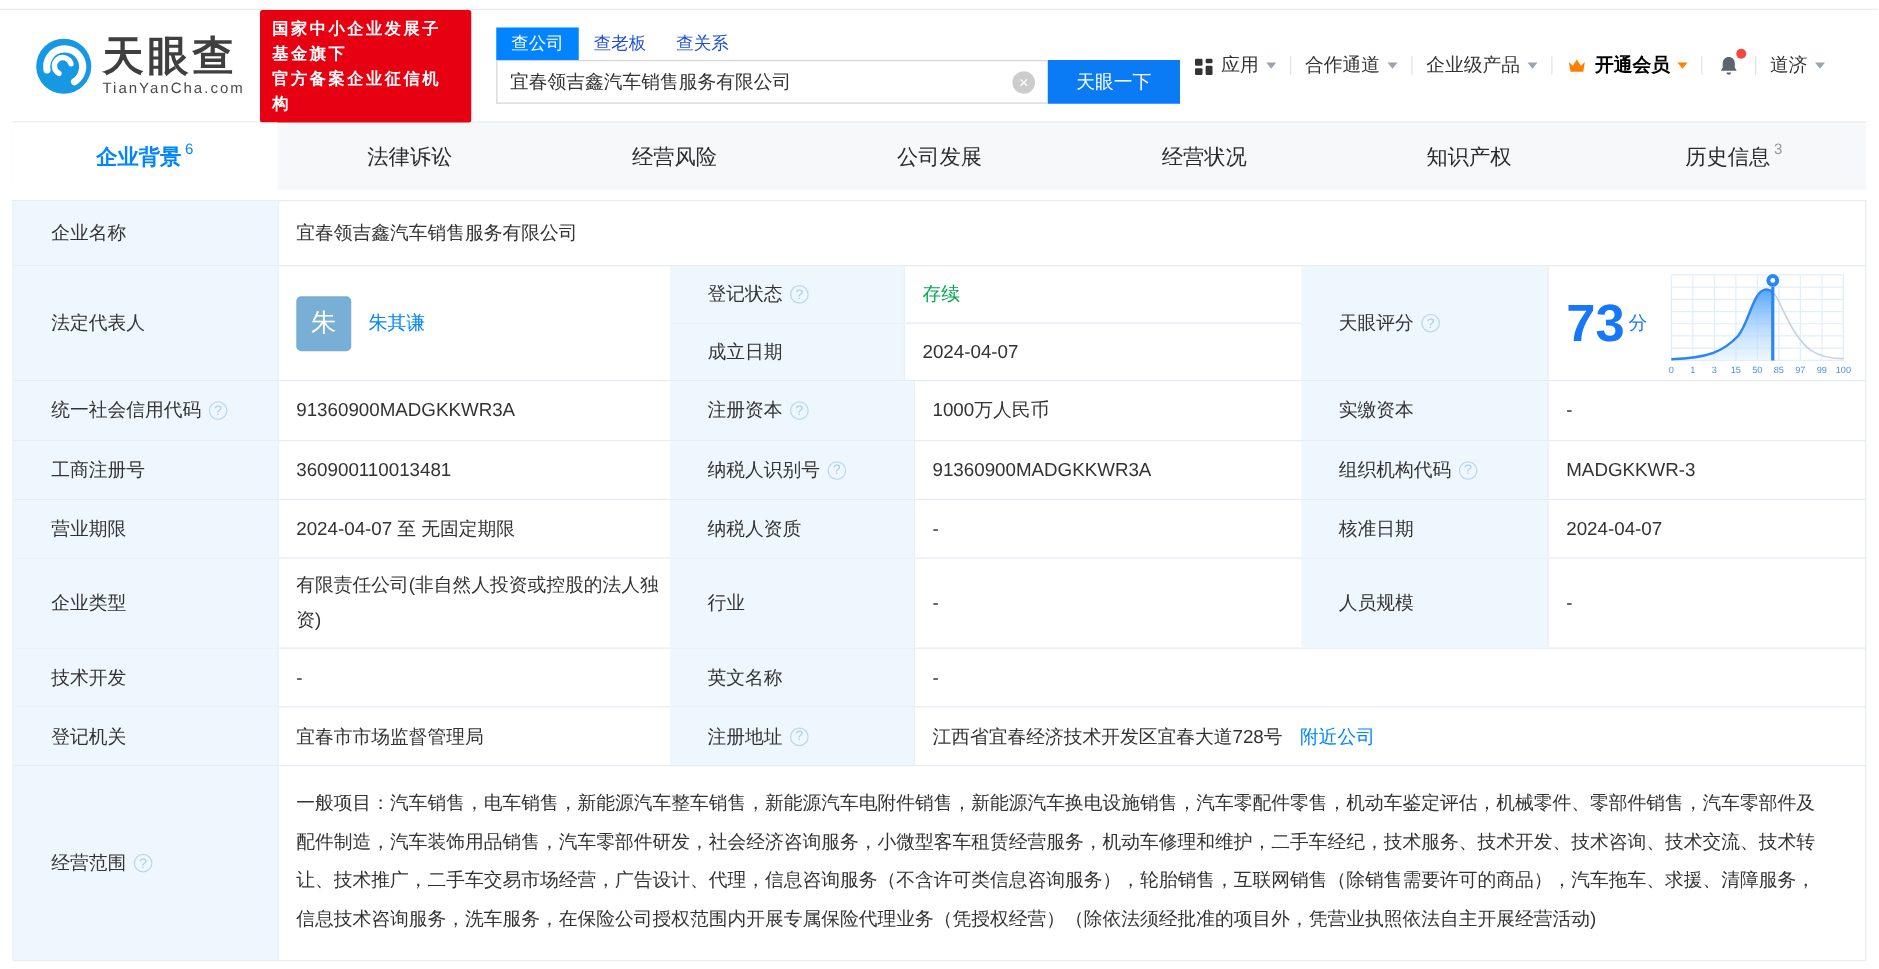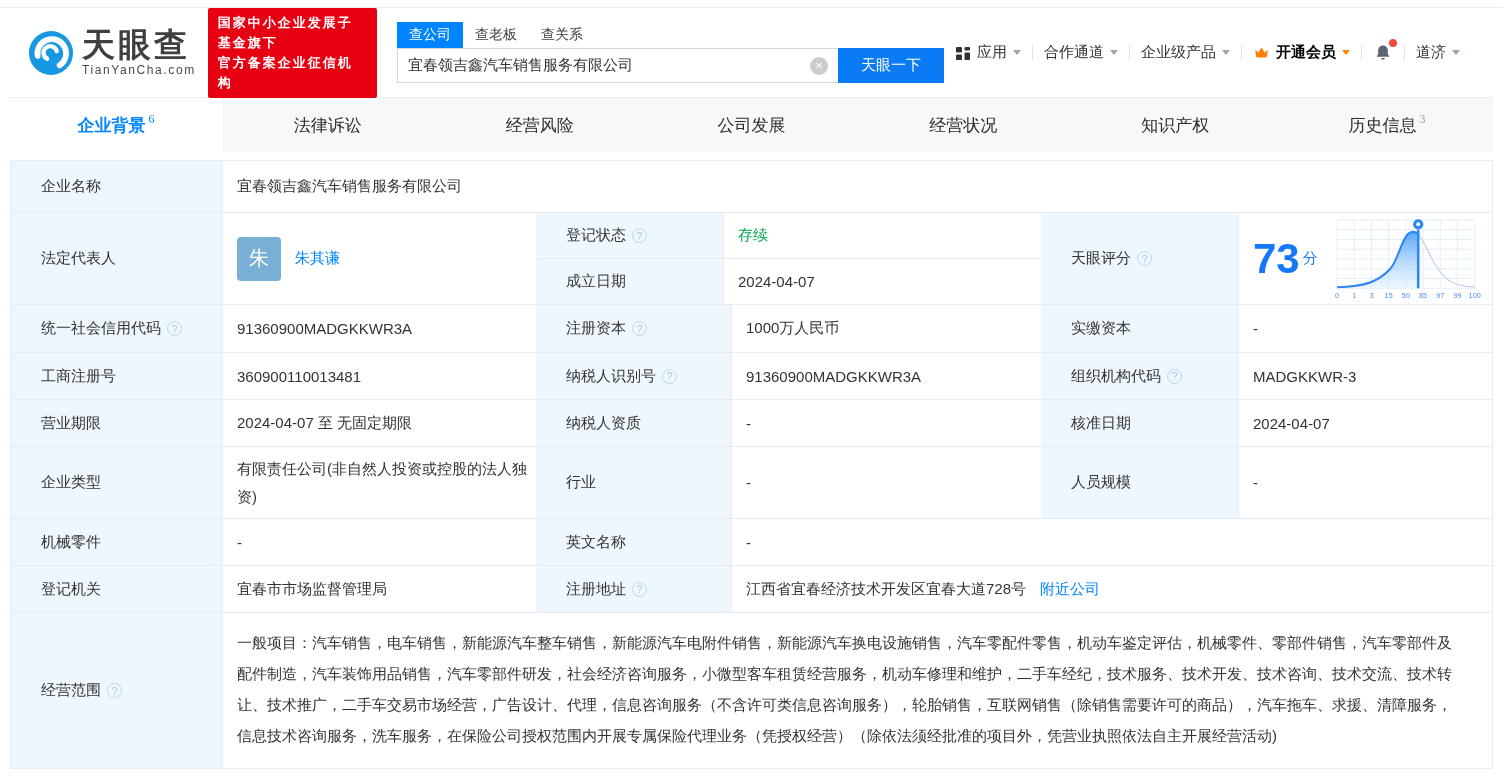--- a/index.html
+++ b/index.html
@@ -12,21 +12,21 @@
   .header { height:89px; display:flex; align-items:center; padding:0 28px; background:#fff; }
   .logo { display:flex; align-items:center; cursor:pointer; }
   .logo-icon { width:46px; height:46px; }
   .logo-text { margin-left:8px; }
   .logo-title { font-size:33px; font-weight:700; color:#3f3f3f; letter-spacing:3px; line-height:34px; }
   .logo-domain { font-size:12px; color:#4a4a4a; letter-spacing:1.6px; margin-top:1px; }
   .badge { margin-left:12px; background:#e60012; color:#fff; font-size:13px; font-weight:700;
            padding:5px 10px; line-height:20px; letter-spacing:2px; border-radius:2px; }
   .search-area { margin-left:20px; }
   .search-tabs { display:flex; align-items:flex-end; }
-  .stab { font-size:14px; color:#404040; padding:4px 12px; cursor:pointer; }
+  .stab { font-size:14px; color:#1d4ed8; padding:4px 12px; cursor:pointer; }
   .stab.active { background:#0084ff; color:#fff; }
   .search-row { display:flex; }
   .search-box { position:relative; width:441px; }
   .search-input { width:100%; height:35px; border:1px solid #d6d6d6; border-right:none;
                   font-size:15px; padding:0 36px 0 10px; color:#333; outline:none;
                   font-family:"Liberation Sans","DejaVu Sans",sans-serif; }
   .clear-ic { position:absolute; right:10px; top:9px; width:18px; height:18px; border-radius:50%;
               background:#ccc; color:#fff; font-size:13px; line-height:18px; text-align:center; cursor:pointer; }
   .search-btn { width:106px; height:35px; background:#0a7bf5; color:#fff; font-size:15px;
                 border:none; cursor:pointer; font-family:inherit; }
@@ -36,21 +36,21 @@
   .caret { width:0; height:0; border-left:4px solid transparent; border-right:4px solid transparent;
            border-top:5px solid #9aa4b0; margin-left:6px; display:inline-block; }
   .vip { color:#000000; font-weight:700; }
   .vip .caret { border-top-color:#ff8000; }
   .sep { width:1px; height:15px; background:#e3e3e3; }
   .bell-wrap { position:relative; margin:0 11px; cursor:pointer; display:flex; }
   .red-dot { position:absolute; top:-4px; right:-4px; width:8px; height:8px; border-radius:50%; background:#f5483b; }
 
   
   .nav { margin:0 10px; height:55px; background:#f7f8fa; border-top:1px solid #ececec; display:flex; }
-  .nav-tab { flex:1; display:flex; align-items:center; justify-content:center; font-size:17px; color:#2b2b2b; cursor:pointer;font-family:Liberation Serif, serif; }
+  .nav-tab { flex:1; display:flex; align-items:center; justify-content:center; font-size:17px; color:#2b2b2b; cursor:pointer; }
   .nav-tab.active { background:#fff; color:#0084ff; font-weight:700; }
   .nav-sup { font-size:12px; margin-left:3px; transform:translateY(-6px); font-weight:400; }
   .nav-tab.active .nav-sup { color:#0084ff; }
   .nav-tab .nav-sup.muted { color:#999; }
 
   
   .t-table { margin:8px 10px 0; border:1px solid #e6ecf2; border-bottom:none; font-size:15px; }
   .t-row { display:flex; border-bottom:1px solid #e6ecf2; }
   .h52{height:52px} .h92{height:92px} .h48{height:48px} .h47{height:47px} .h72{height:72px} .h156{height:156px}
   .lbl { background:#eef7fd; display:flex; align-items:center; padding-left:30px; flex-shrink:0;
@@ -315,21 +315,21 @@
     <div class="t-row h72">
       <div class="lbl w1">企业类型</div>
       <div class="val w2" style="line-height:28px;">有限责任公司(非自然人投资或控股的法人独资)</div>
       <div class="lbl w3">行业</div>
       <div class="val w4">-</div>
       <div class="lbl w5">人员规模</div>
       <div class="val w6">-</div>
     </div>
 
     <div class="t-row h47">
-      <div class="lbl w1">机械零件</div>
+      <div class="lbl w1">技术开发</div>
       <div class="val w2">-</div>
       <div class="lbl w3">英文名称</div>
       <div class="val w6">-</div>
     </div>
 
     <div class="t-row h47">
       <div class="lbl w1">登记机关</div>
       <div class="val w2">宜春市市场监督管理局</div>
       <div class="lbl w3">
         <span>注册地址</span>

